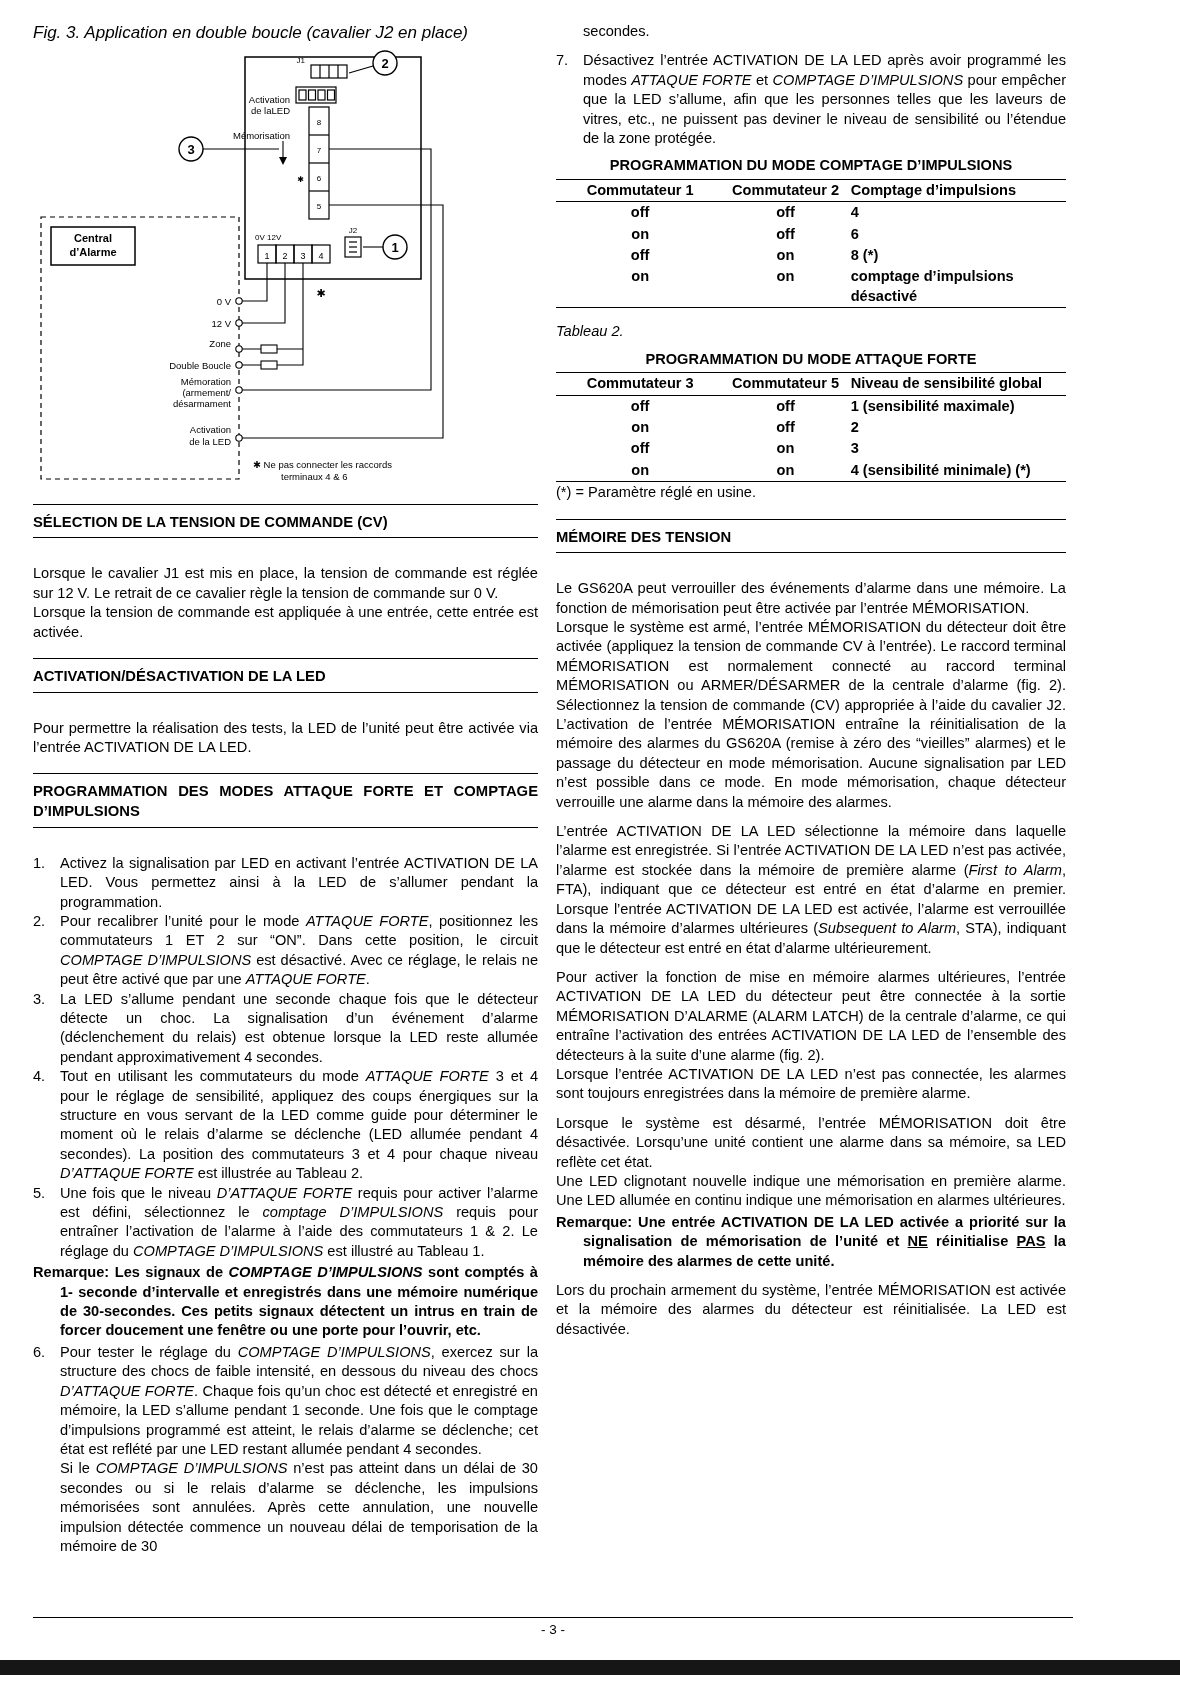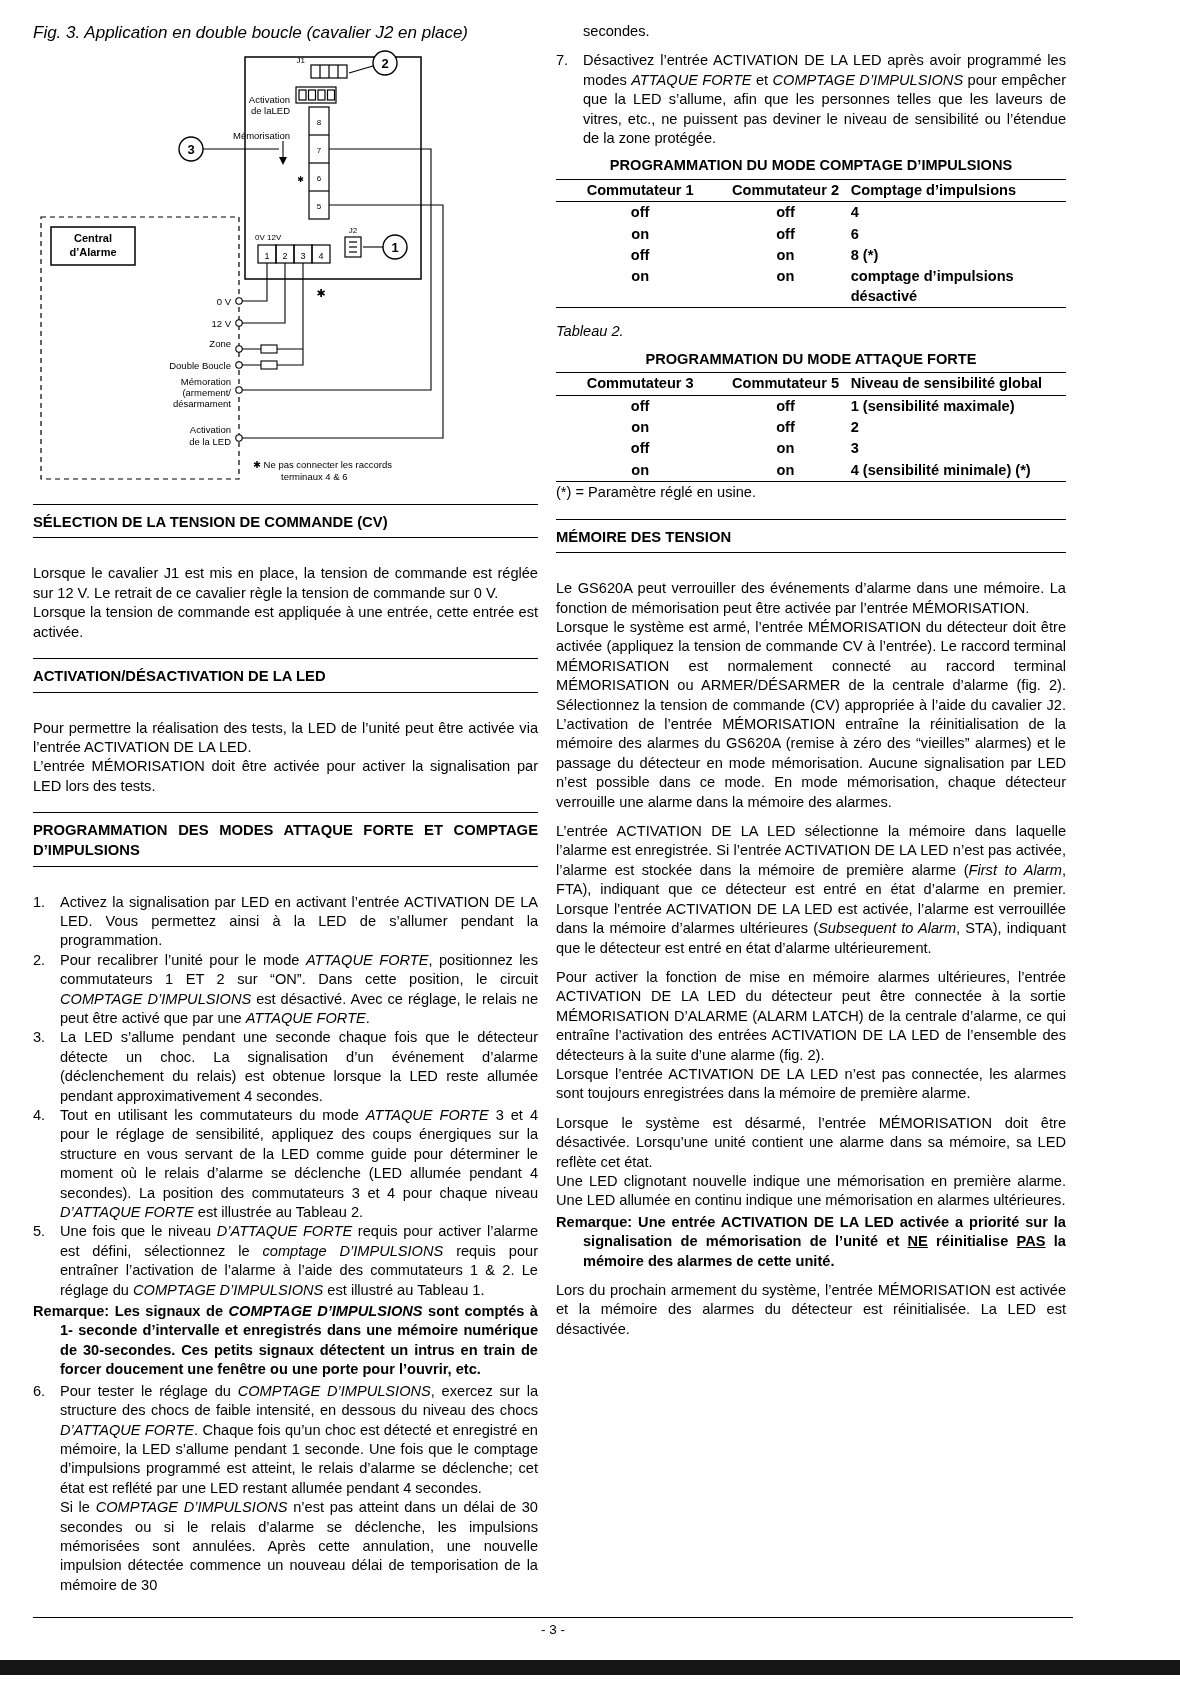--- a/index.html
+++ b/index.html
@@ -156,21 +156,20 @@
       <text x="248" y="431" class="t95">terminaux 4 &amp; 6</text>
     </g>
   </svg>
 
   <div class="sect-title first">SÉLECTION DE LA TENSION DE COMMANDE (CV)</div>
   <p>Lorsque le cavalier J1 est mis en place, la tension de commande est réglée sur 12 V. Le retrait de ce cavalier règle la tension de commande sur 0 V.</p>
   <p>Lorsque la tension de commande est appliquée à une entrée, cette entrée est activée.</p>
 
   <div class="sect-title">ACTIVATION/DÉSACTIVATION DE LA LED</div>
   <p>Pour permettre la réalisation des tests, la LED de l’unité peut être activée via l’entrée ACTIVATION DE LA LED.</p>
-  <p>L’entrée MÉMORISATION doit être activée pour activer la signalisation par LED lors des tests.</p>
 
   <div class="sect-title">PROGRAMMATION DES MODES ATTAQUE FORTE ET COMPTAGE D’IMPULSIONS</div>
 
   <div class="li">
     <span class="num">1.</span>
     <span class="li-text">Activez la signalisation par LED en activant l’entrée ACTIVATION DE LA LED. Vous permettez ainsi à la LED de s’allumer pendant la programmation.</span>
   </div>
   <div class="li">
     <span class="num">2.</span>
     <span class="li-text">Pour recalibrer l’unité pour le mode <i>ATTAQUE FORTE</i>, positionnez les commutateurs 1 ET 2 sur “ON”. Dans cette position, le circuit <i>COMPTAGE D’IMPULSIONS</i> est désactivé. Avec ce réglage, le relais ne peut être activé que par une <i>ATTAQUE FORTE</i>.</span>

